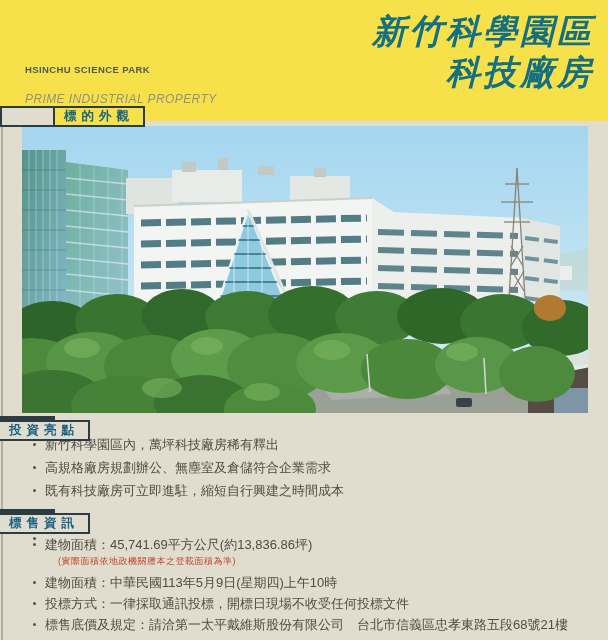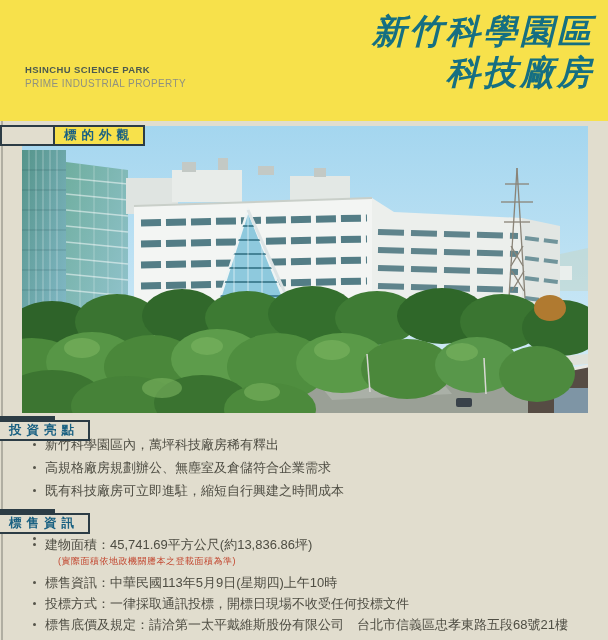--- a/index.html
+++ b/index.html
@@ -3,21 +3,21 @@
 <meta charset="utf-8">
 <style>
   html,body{margin:0;padding:0;}
   body{font-family:"Liberation Sans","DejaVu Sans",sans-serif;}
   .page{position:relative;width:608px;height:640px;background:#e1ddce;overflow:hidden;}
 
   
   .header{position:absolute;left:0;top:0;width:608px;height:121px;background:#f7e14b;}
   .brand{position:absolute;left:25px;top:64px;}
   .brand .l1{font-size:9.5px;font-weight:bold;color:#4c5a50;letter-spacing:.4px;}
-  .brand .l2{font-size:10px;color:#8f9180;letter-spacing:.4px;margin-top:3px;}
+  .brand .l2{font-size:12px;color:#8f9180;letter-spacing:.4px;margin-top:17px;font-style:italic;}
   .title{position:absolute;right:14px;top:11px;text-align:right;color:#156f82;
          font-size:34px;font-weight:bold;letter-spacing:3px;line-height:41px;font-style:italic;}
 
   .edge-line{position:absolute;left:1px;top:121px;height:519px;width:1.5px;background:rgba(50,55,50,.28);}
 
   
   .label-row{position:absolute;left:0;display:flex;height:21px;z-index:6;}
   .label-cell{box-sizing:border-box;border:2px solid #2c3c45;display:flex;align-items:center;}
   .cell-lead{width:55px;}
   .cell-text{margin-left:-2px;padding:0 9px;font-size:12.5px;font-weight:bold;
@@ -240,21 +240,21 @@
           <ellipse cx="440" cy="226" rx="16" ry="9"></ellipse>
         <ellipse cx="140" cy="262" rx="20" ry="10"></ellipse>
           <ellipse cx="240" cy="266" rx="18" ry="9"></ellipse>
       </g>
 
       <line x1="345" y1="228" x2="348" y2="266" stroke="#d8d8d4" stroke-width="1.5"></line>
       <line x1="462" y1="232" x2="464" y2="268" stroke="#d8d8d4" stroke-width="1.5"></line>
     </svg>
   </div>
 
-  <div class="label-row" style="top:125px;border-radius:7px;">
+  <div class="label-row" style="top:106px;border-radius:7px;">
     <div class="label-cell cell-lead bg-beige"></div>
     <div class="label-cell cell-text bg-yellow">標的外觀</div>
   </div>
 
   <div class="label-row" style="top:416px;flex-direction:column;">
     <div class="label-cell cell-lead bg-yellow"></div>
     <div class="label-cell cell-text bg-beige">投資亮點</div>
   </div>
 
   <ul class="bullets list-highlights">
@@ -266,18 +266,18 @@
   <div class="label-row" style="top:509px;flex-direction:column;">
     <div class="label-cell cell-lead bg-yellow"></div>
     <div class="label-cell cell-text bg-beige">標售資訊</div>
   </div>
 
   <ul class="bullets list-sale">
     <li><span class="b-dot"></span></li>
     <li><span class="b-dot"></span><span>建物面積：45,741.69平方公尺(約13,836.86坪)</span>
       <div class="area-note">(實際面積依地政機關謄本之登載面積為準)</div>
     </li>
-    <li><span class="b-dot"></span><span>標售資訊：中華民國113年5月9日(星期四)上午10時</span></li>
+    <li><span class="b-dot"></span><span>建物面積：中華民國113年5月9日(星期四)上午10時</span></li>
     <li><span class="b-dot"></span><span>投標方式：一律採取通訊投標，開標日現場不收受任何投標文件</span></li>
     <li><span class="b-dot"></span><span>標售底價及規定：請洽第一太平戴維斯股份有限公司　台北市信義區忠孝東路五段68號21樓</span></li>
   </ul>
 
 </div>
 
 </body></html>

